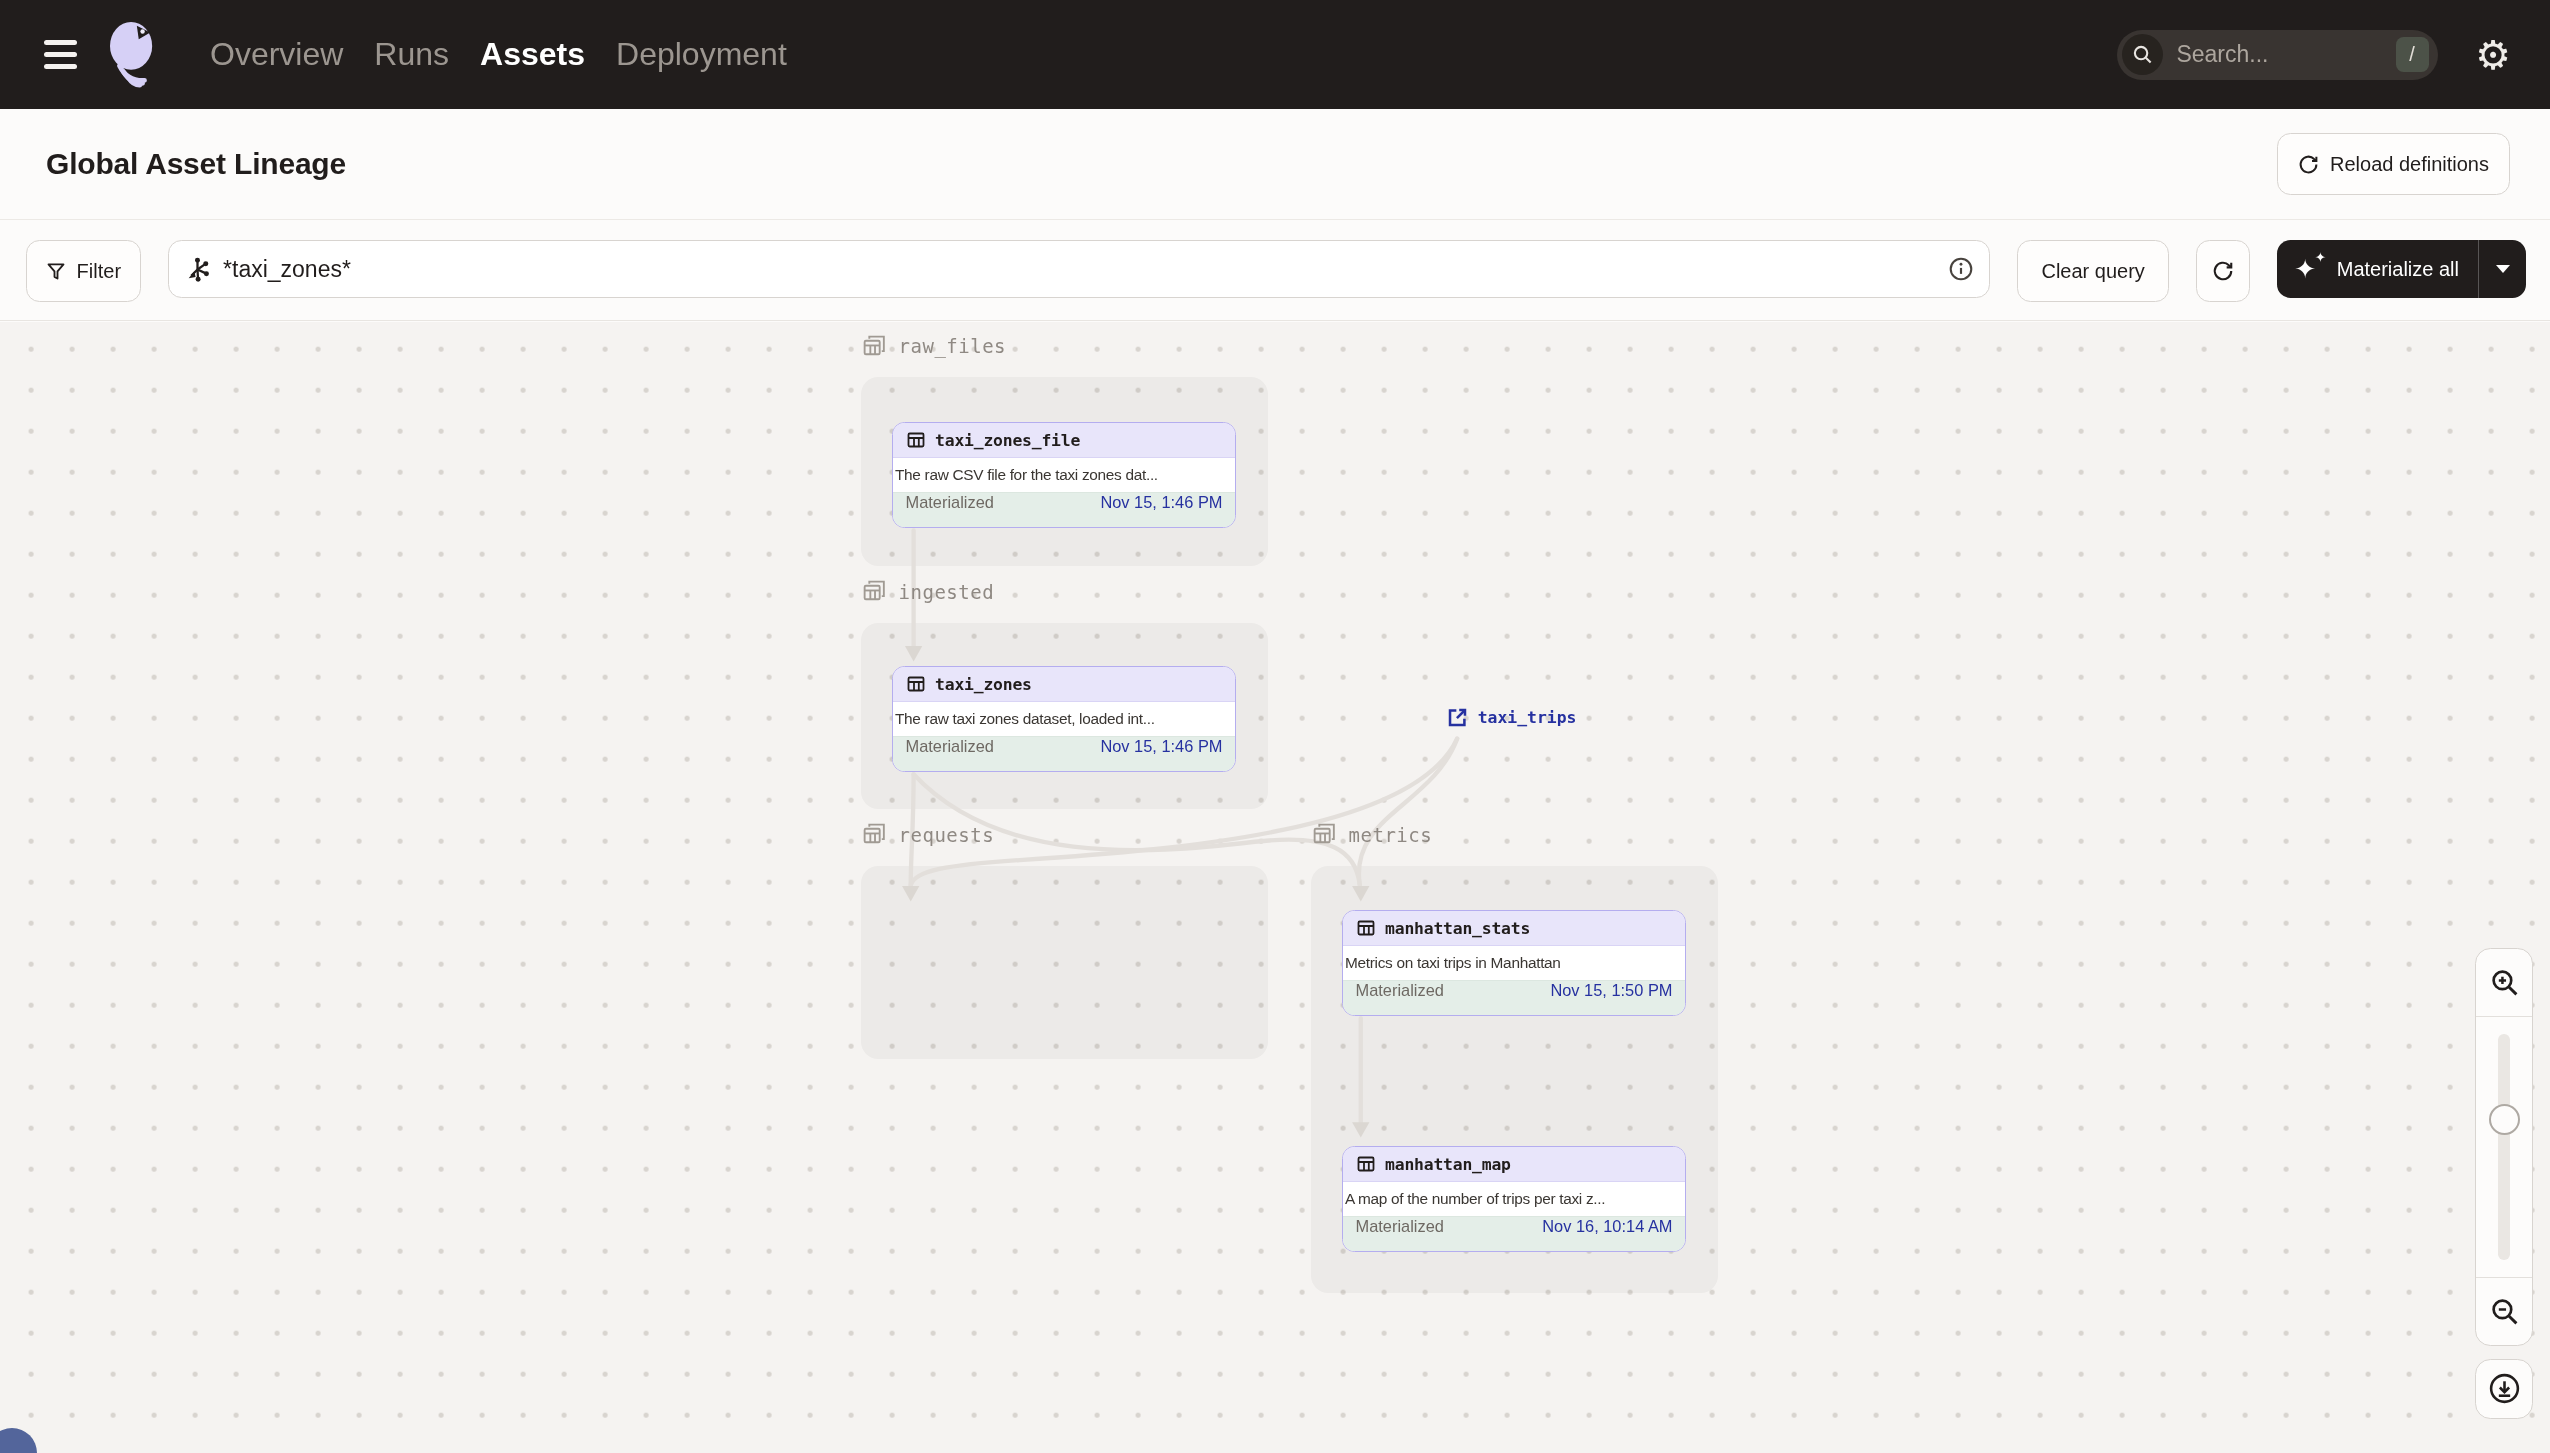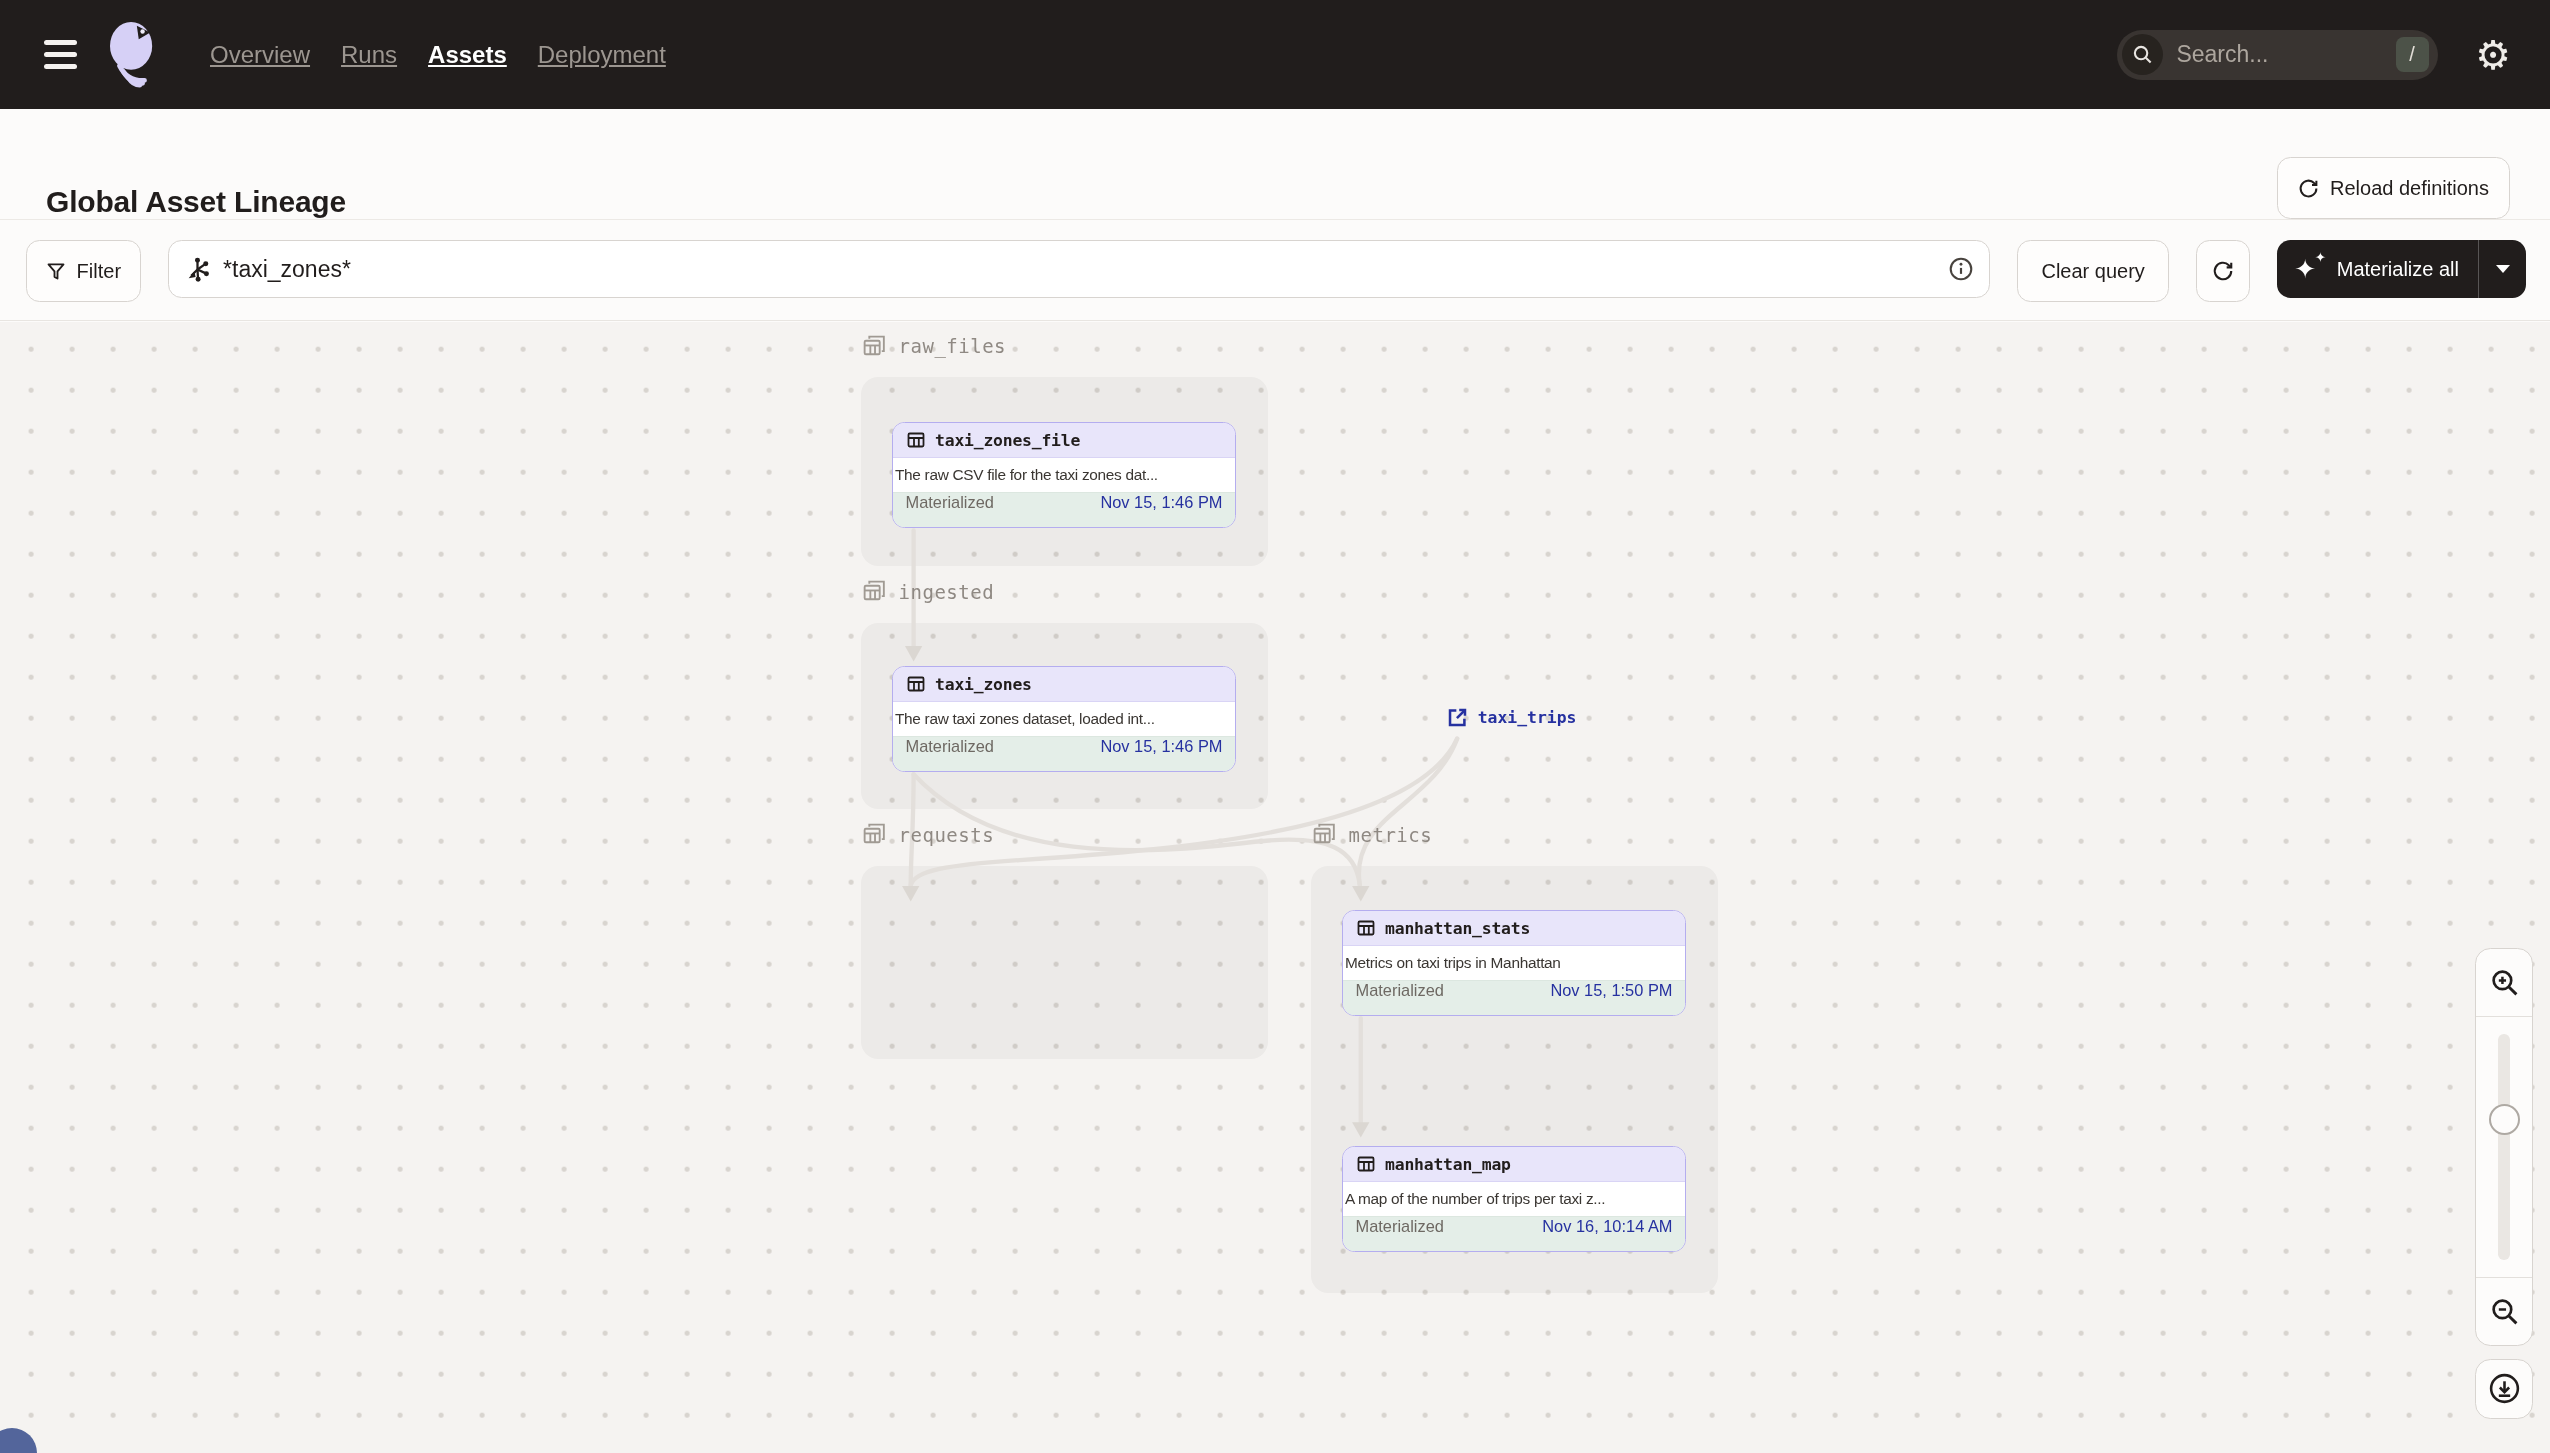--- a/index.html
+++ b/index.html
@@ -6,31 +6,31 @@
   html,body { width:2550px; height:1453px; overflow:hidden; }
   body { font-family:"Liberation Sans", sans-serif; background:#FCFBFA; position:relative; }
   .mono { font-family:"DejaVu Sans Mono", monospace; }
 
   
   .topnav { height:109px; background:#211D1C; display:flex; align-items:center; }
   .hamburger { margin-left:44px; width:33px; display:flex; flex-direction:column; gap:7.7px; cursor:pointer; background:none; border:none; }
   .hamburger span { display:block; height:4.3px; border-radius:2.9px; background:#F5F2EF; }
   .logo { margin-left:25px; width:62px; height:69px; }
   .nav-links { display:flex; gap:31px; margin-left:46px; }
-  .nav-link { font-size:24px; font-weight:500; color:#9C9690; cursor:pointer; background:none; border:none; font-family:inherit;text-decoration:underline; }
+  .nav-link { font-size:32px; font-weight:500; color:#9C9690; cursor:pointer; background:none; border:none; font-family:inherit; }
   .nav-link.active { color:#FFFFFF; font-weight:600; }
   .search-pill { margin-left:auto; margin-right:37px; width:321px; height:50px; border-radius:25px; background:#393431; display:flex; align-items:center; padding:0 9.6px 0 4.8px; cursor:text; }
   .search-circle { width:41px; height:41px; border-radius:50%; background:#27231F; display:flex; align-items:center; justify-content:center; flex:none; }
   .search-pill input { flex:1; min-width:0; background:transparent; border:none; outline:none; color:#E8E5E1; font-size:23px; margin-left:13.5px; font-family:inherit; }
   .search-pill input::placeholder { color:#ADA69E; }
   .slash-badge { width:33px; height:35px; border-radius:7.7px; background:#4C5248; color:#E3DFD8; font-size:20px; display:flex; align-items:center; justify-content:center; flex:none; }
   .gear-btn { margin-right:39px; background:none; border:none; cursor:pointer; font-family:"DejaVu Sans", sans-serif; font-size:40px; color:#EFECE8; line-height:1; }
 
   
-  .pagehead { height:111px; display:flex; align-items:flex-end; justify-content:space-between; padding:0 40px 0 46px; border-bottom:1px solid #ECE9E5; background:#FCFBFA; }
+  .pagehead { height:111px; display:flex; align-items:center; justify-content:space-between; padding:0 40px 0 46px; border-bottom:1px solid #ECE9E5; background:#FCFBFA; }
   .page-title { font-size:30px; font-weight:600; color:#211D1C; letter-spacing:-0.2px; }
   .btn { display:inline-flex; align-items:center; gap:10.6px; background:#FEFDFC; border:1.4px solid #D8D4D0; border-radius:13.5px; color:#211D1C; font-size:20px; font-family:inherit; cursor:pointer; }
   .reload-btn { height:62px; padding:0 20px; }
 
   
   .toolbar { height:101px; padding:20px 24px 0 26px; display:flex; gap:27px; border-bottom:1px solid #E8E5E1; background:#FCFBFA; }
   .toolbar .btn { height:62px; }
   .filter-btn { padding:0 19px; }
   .query-field { flex:1; height:58px; background:#FFFFFF; border:1.4px solid #D8D4D0; border-radius:13.5px; display:flex; align-items:center; gap:12.5px; padding:0 15.4px 0 14.5px; }
   .query-field input { flex:1; min-width:0; border:none; outline:none; font-size:23px; color:#211D1C; font-family:inherit; background:transparent; }

